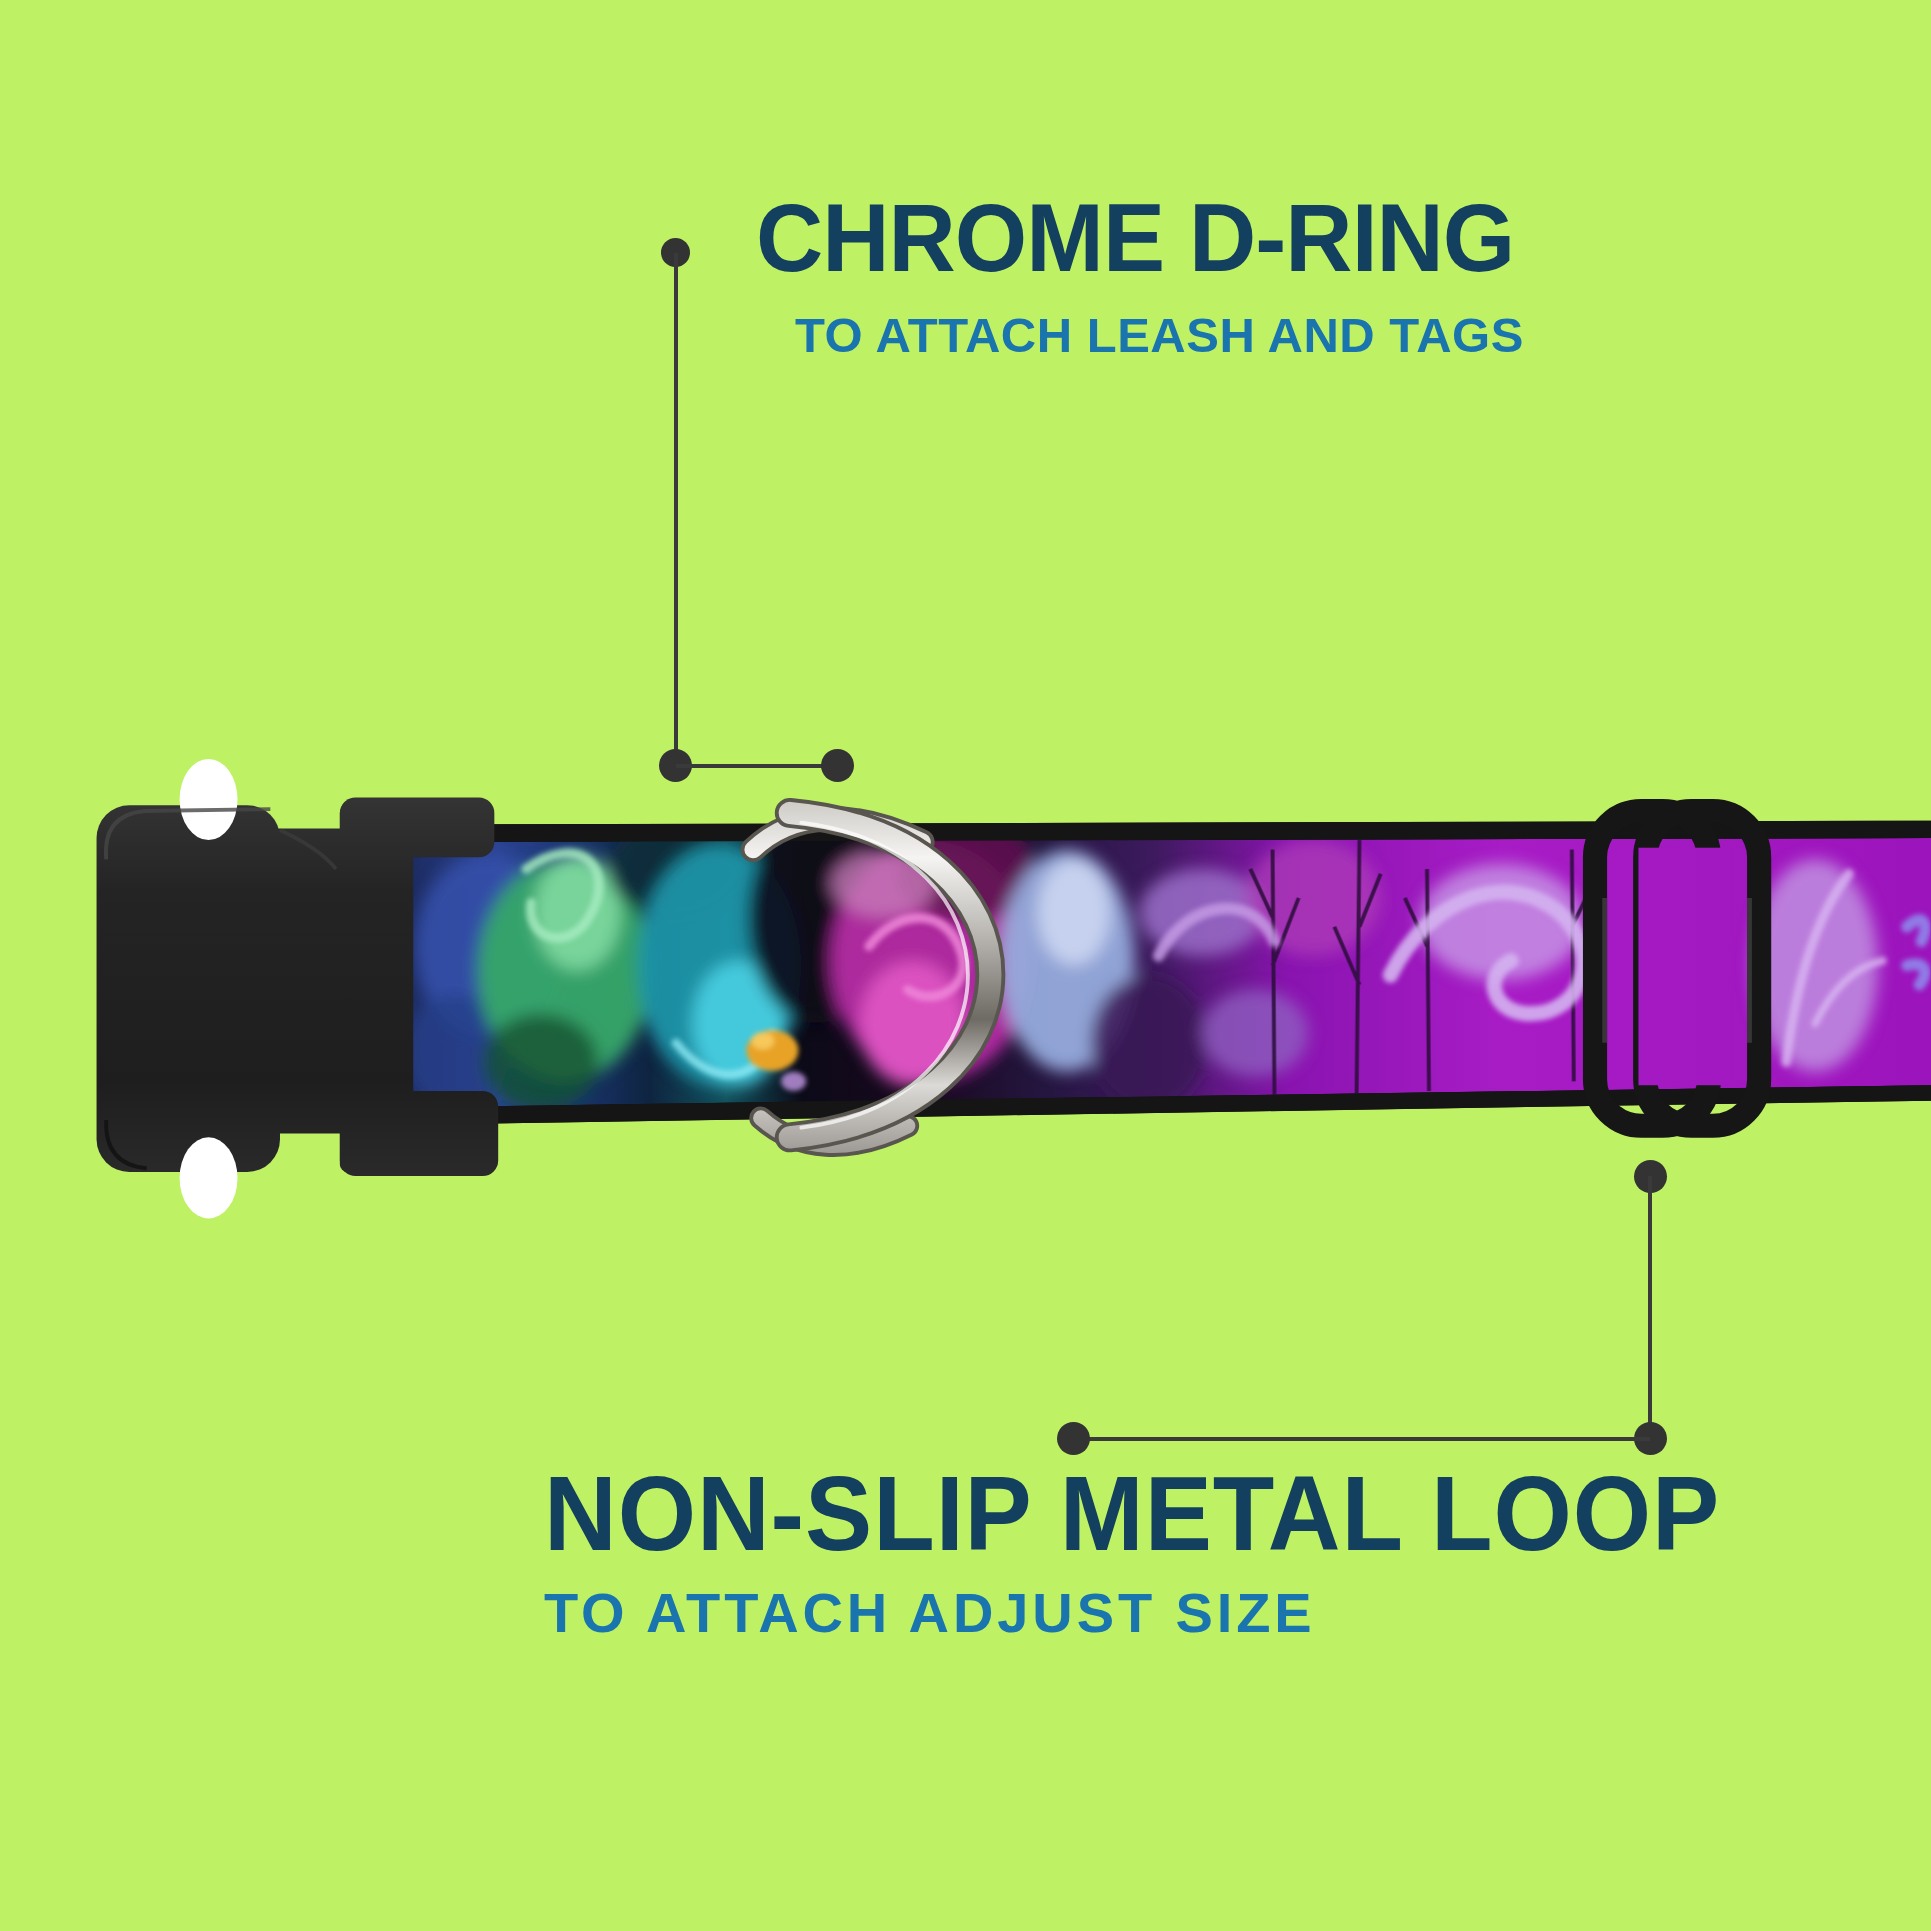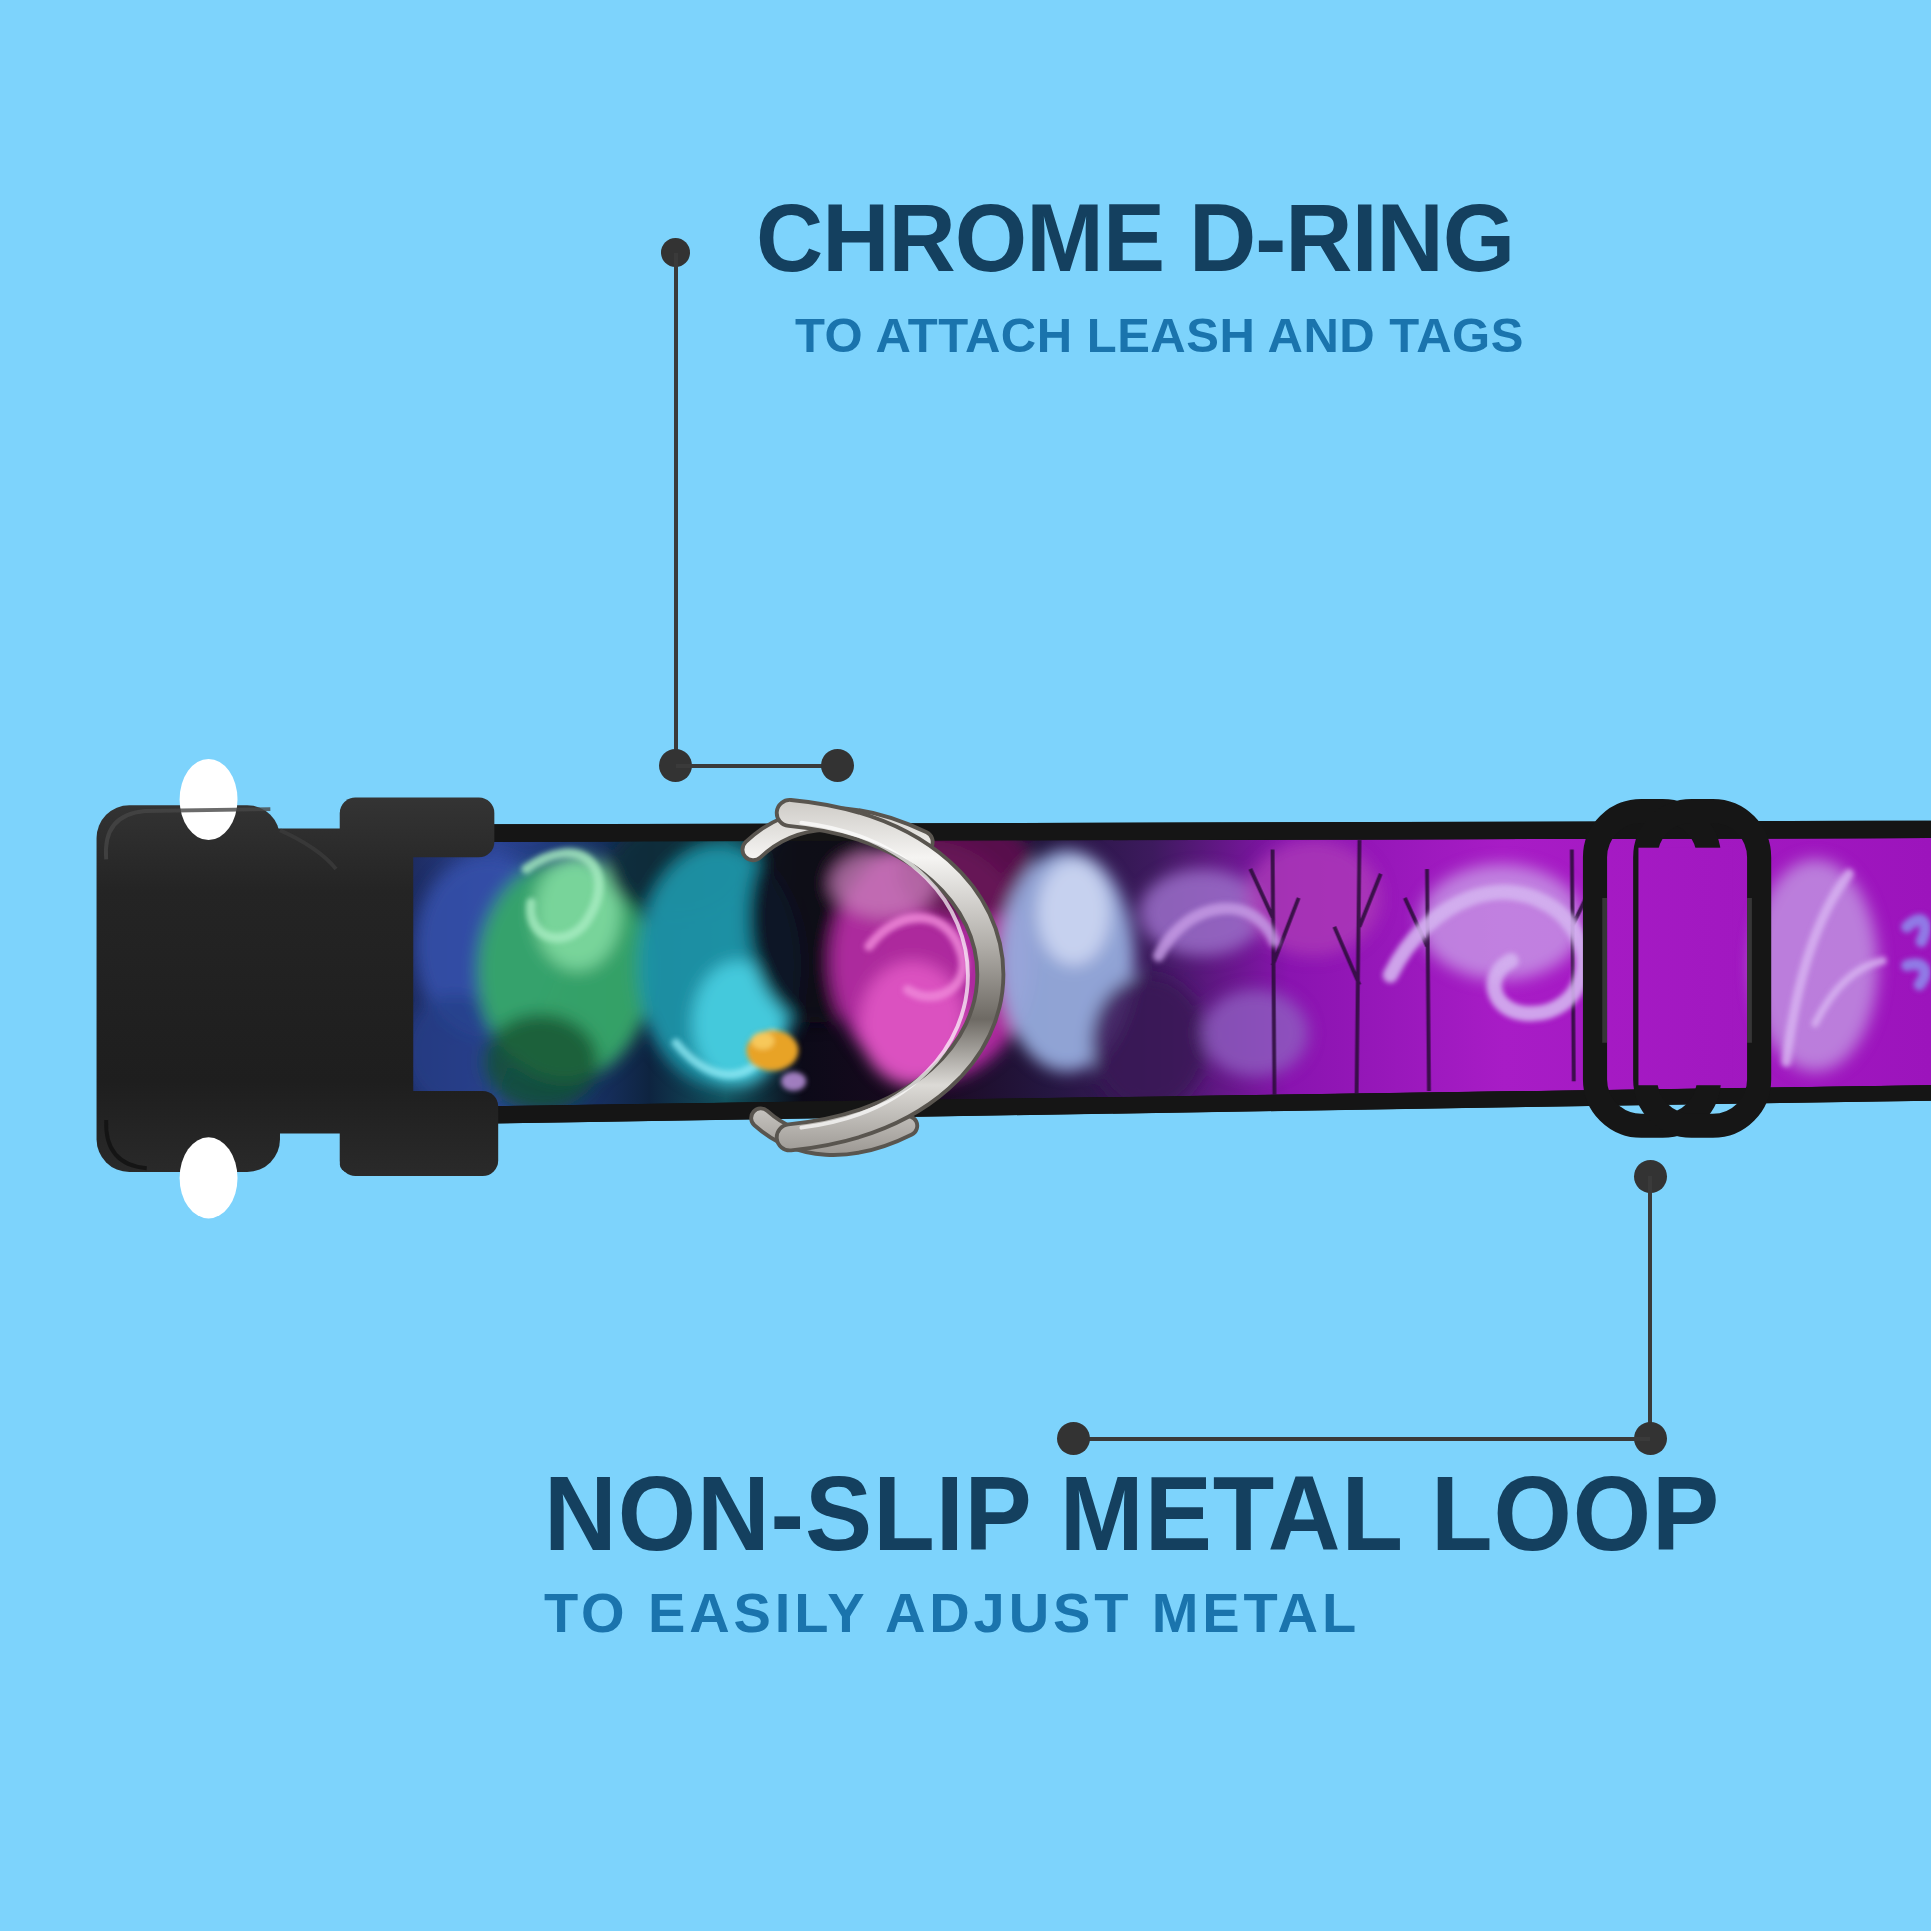--- a/index.html
+++ b/index.html
@@ -1,17 +1,17 @@
 <!DOCTYPE html>
 <html><head>
 <meta charset="utf-8">
 <style>
   html,body{margin:0;padding:0;background:#fff;}
   #stage{
-    position:relative;width:1931px;height:1931px;background:#7dd3fc;overflow:hidden;
+    position:relative;width:1931px;height:1931px;background:#bef264;overflow:hidden;
     font-family:"Liberation Sans", sans-serif;
   }
   .callout-dot{position:absolute;background:#333333;border-radius:50%;}
   .callout-line{position:absolute;background:#3a3a3a;}
   .big-title{
     position:absolute;font-weight:bold;color:#14405f;white-space:nowrap;
     transform-origin:left top;line-height:1;
   }
   .sub-title{
     position:absolute;font-weight:bold;color:#1a74ad;white-space:nowrap;
@@ -176,16 +176,16 @@
   <div id="title-top" class="big-title">CHROME D-RING</div>
   <div id="subtitle-top" class="sub-title">TO ATTACH LEASH AND TAGS</div>
 
   <div class="callout-dot" style="left:1634px;top:1160px;width:33px;height:33px;"></div>
   <div class="callout-line" style="left:1648px;top:1176px;width:3.9px;height:263px;"></div>
   <div class="callout-dot" style="left:1634px;top:1422px;width:33px;height:33px;"></div>
   <div class="callout-line" style="left:1074px;top:1437px;width:576px;height:3.9px;"></div>
   <div class="callout-dot" style="left:1057px;top:1422px;width:33px;height:33px;"></div>
 
   <div id="title-bottom" class="big-title">NON-SLIP METAL LOOP</div>
-  <div id="subtitle-bottom" class="sub-title">TO EASILY ADJUST METAL</div>
+  <div id="subtitle-bottom" class="sub-title">TO ATTACH ADJUST SIZE</div>
 
 </div>
 
 
 </body></html>

